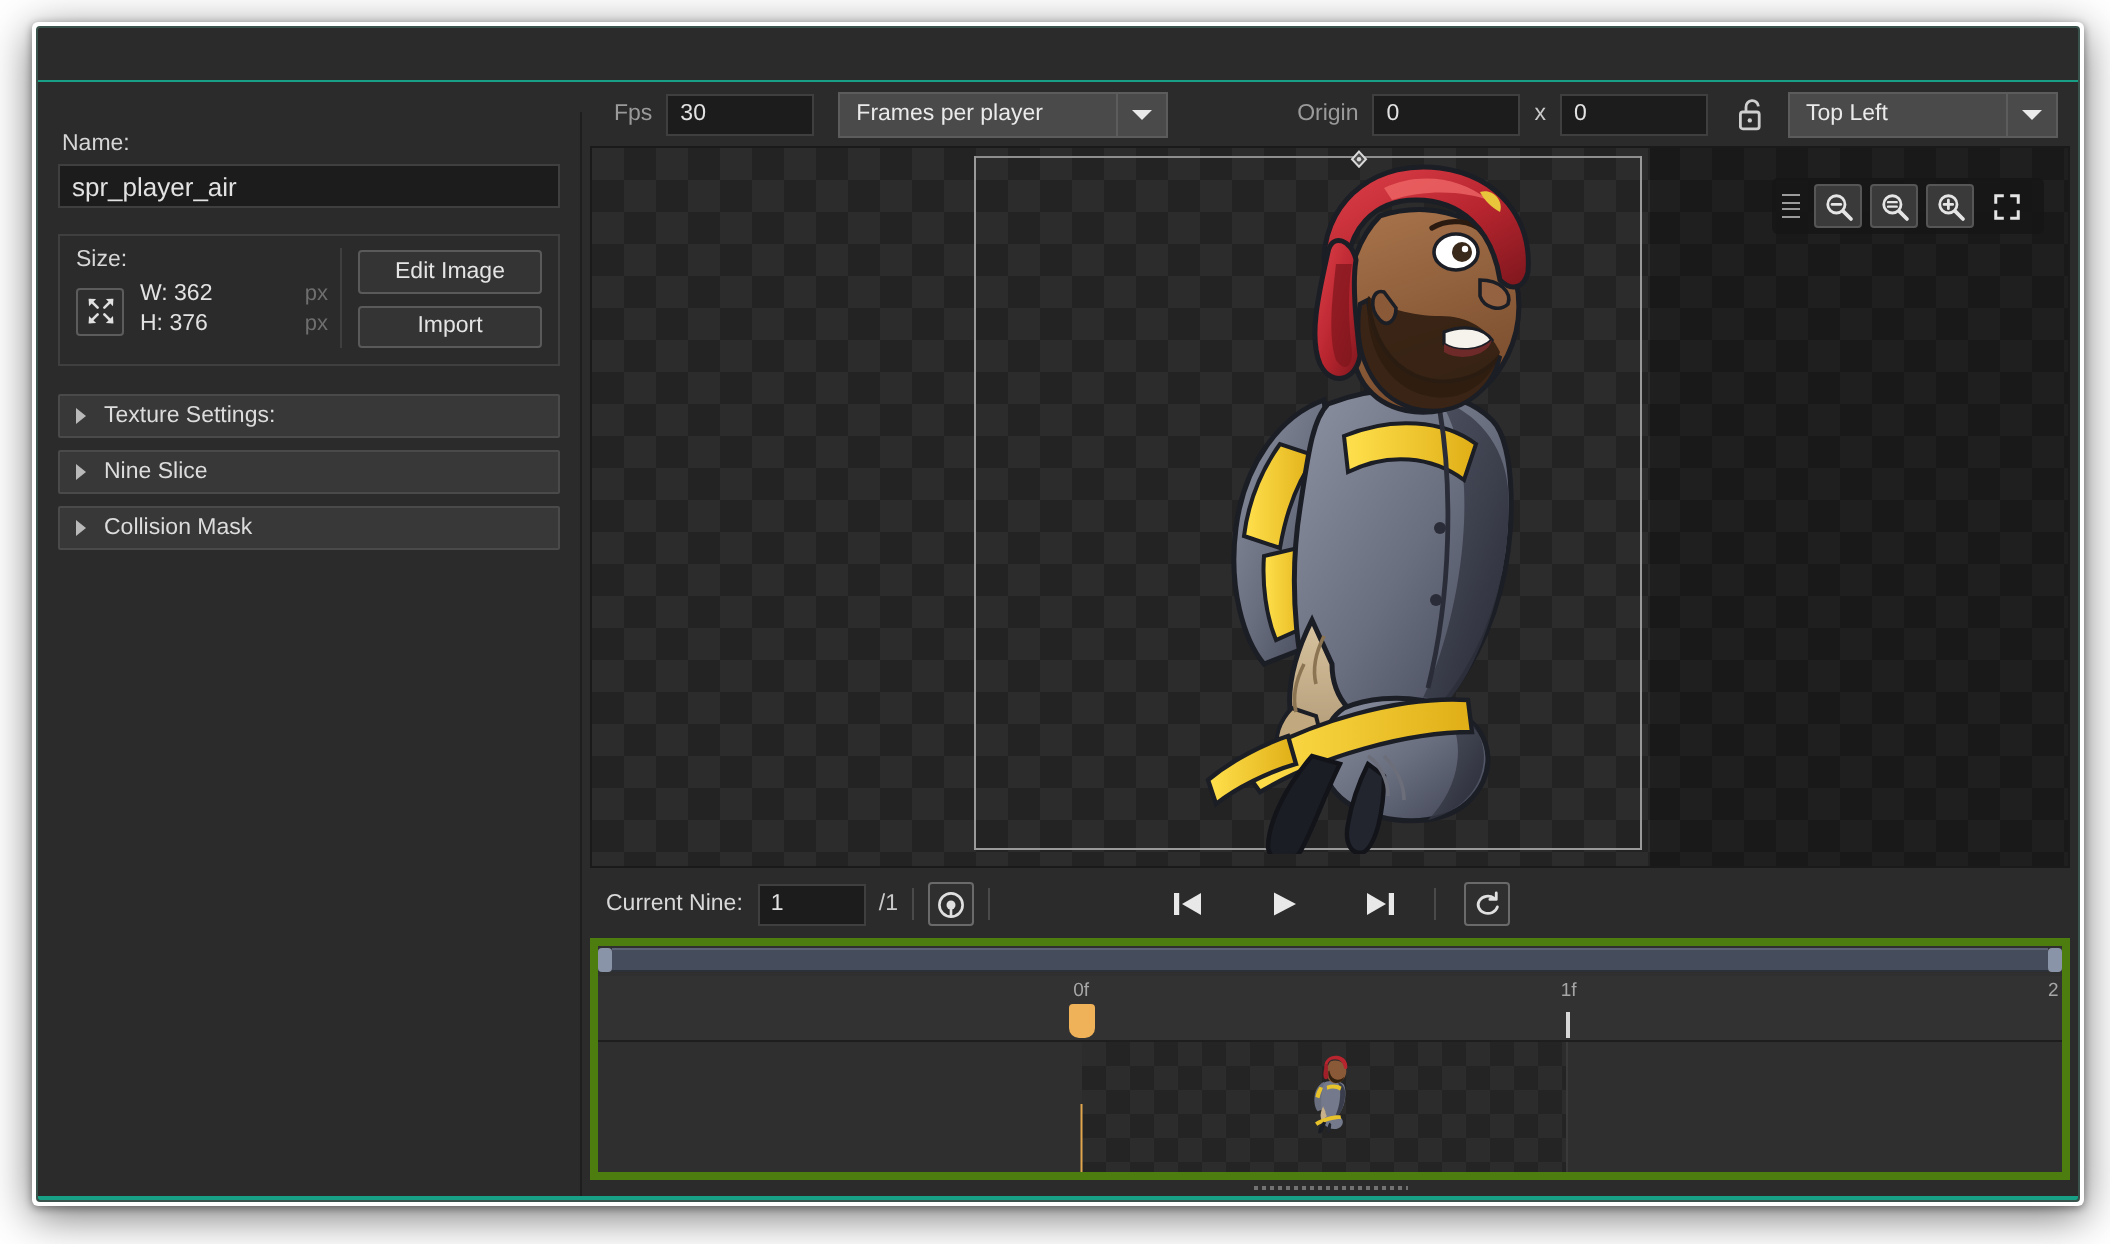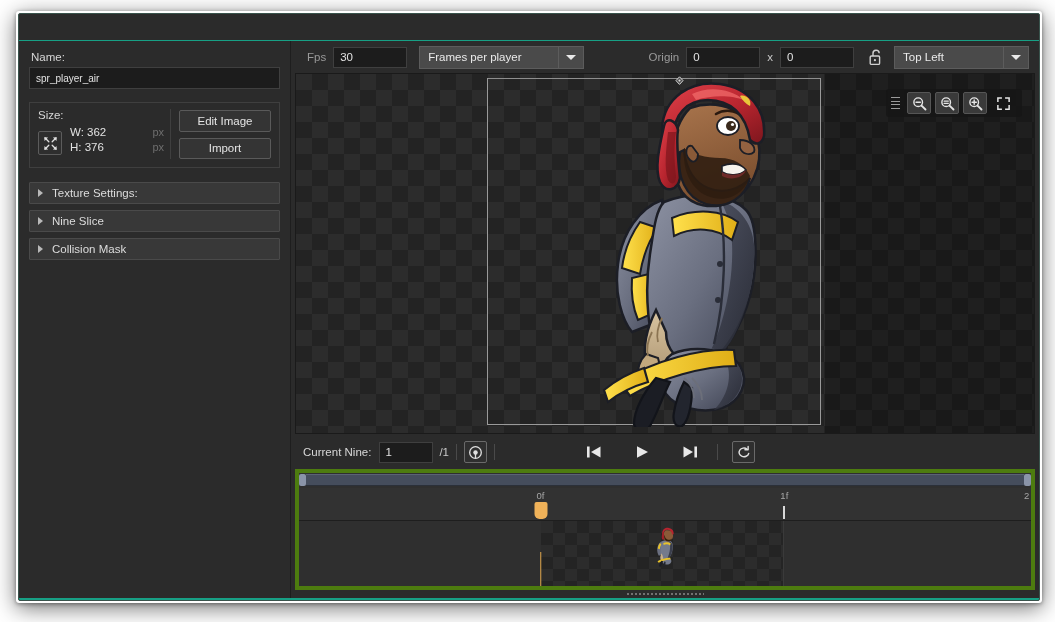--- a/index.html
+++ b/index.html
@@ -61,50 +61,50 @@
 
   
   .win-body {
     position: absolute; left: 0; top: 26px; right: 0; bottom: 0;
     background: #2b2b2b;
     border-top: 1px solid #17a085;
   }
 
   
   .left-panel {
-    position: absolute; left: 0; top: 0; width: 272px; bottom: 0;
+    position: absolute; left: 0; top: 15px; width: 272px; bottom: 0;
     background: #2b2b2b;
     border-right: 1px solid #1e1e1e;
     padding: 8px 10px 0 10px;
   }
   .field-label {
     color: #d6d6d6; font-size: 11.5px; margin: 2px 0 4px 2px; display: block;
   }
   .text-input {
     width: 100%; height: 22px;
     background: #1c1c1c;
     border: 1px solid #3f3f3f;
-    color: #e2e2e2; font-size: 10px;
+    color: #e2e2e2; font-size: 13px;
     padding: 0 6px; line-height: 20px;
     font-family: "Liberation Sans", sans-serif;
     outline: none;
   }
   .gap8 { height: 9px; }
 
   .image-group {
     margin-top: 4px;
     border: 1px solid #3f3f3f;
     background: #2b2b2b;
     padding: 6px 8px 8px 8px;
     display: flex;
     height: 66px;
   }
   .size-col { width: 128px; position: relative; }
   .size-title { color: #d6d6d6; font-size: 11.5px; margin-bottom: 4px; }
-  .size-row { display: flex; align-items: flex-end; }
+  .size-row { display: flex; align-items: center; }
   .resize-icon {
     width: 24px; height: 24px; border: 1px solid #5c5c5c; border-radius: 2px;
     margin-right: 8px; margin-top: 1px;
     display: flex; align-items: center; justify-content: center;
     background: #2e2e2e;
   }
   .wh { font-size: 11.5px; color: #e2e2e2; line-height: 15px; }
   .px-col {
     color: #6e6e6e; font-size: 11px; line-height: 15px; margin-left: auto;
     padding-right: 2px; text-align: left;

